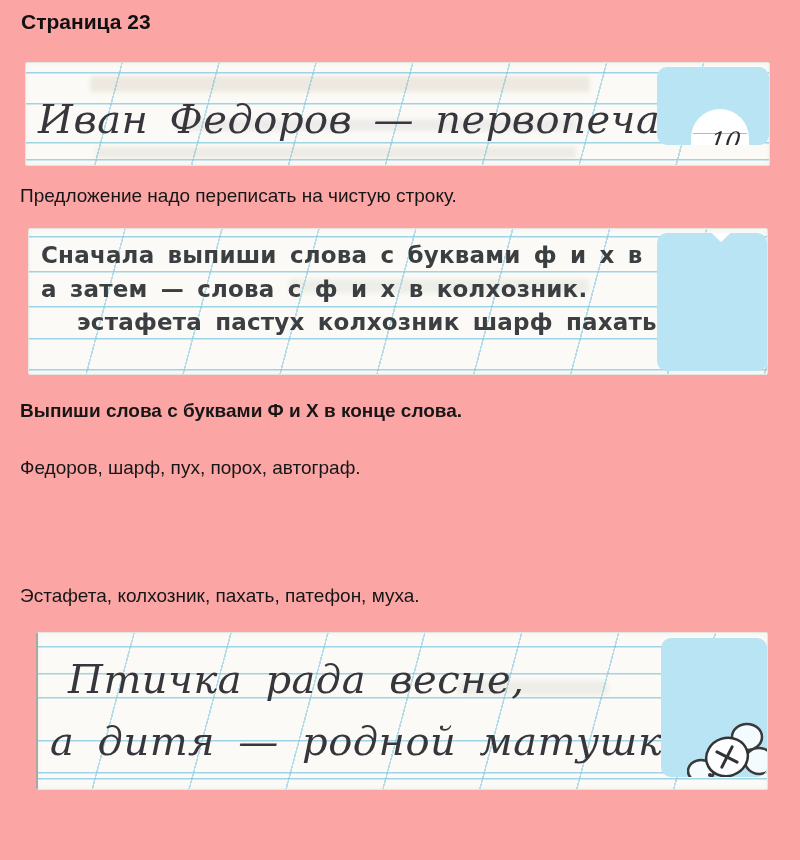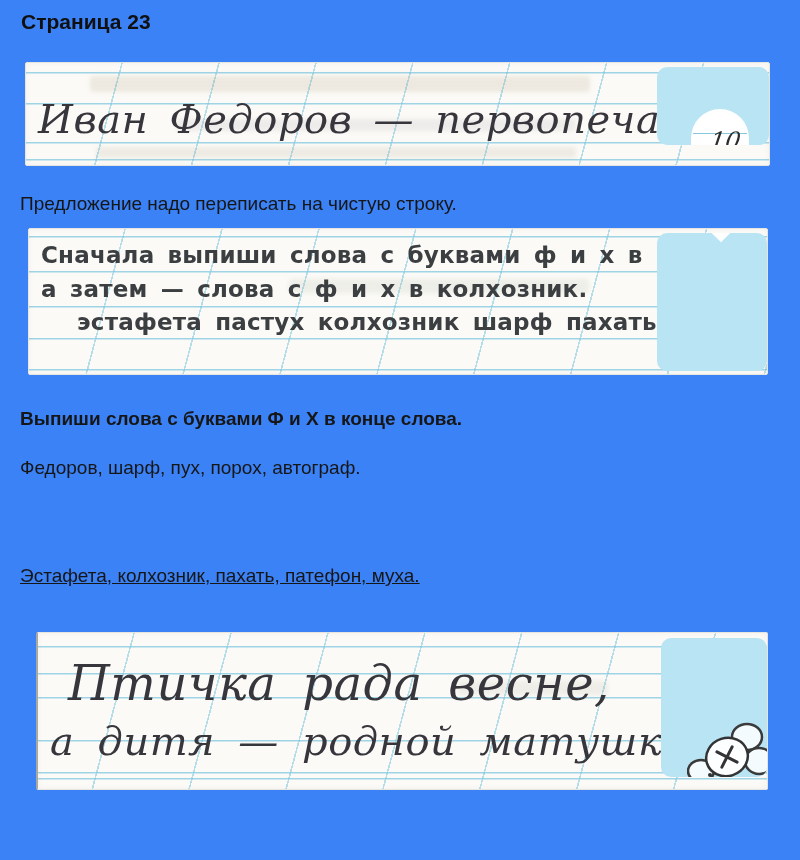--- a/index.html
+++ b/index.html
@@ -6,21 +6,21 @@
     --tab-blue:#b9e4f4;
     --paper:#fbfaf6;
     --rule:#9fd4e6;
     --slant:rgba(125,198,222,.55);
     --ink-cursive:#36363c;
     --ink-print:#3c3f41;
     --body-text:#161616;
   }
   *{margin:0;padding:0;box-sizing:border-box;}
   html,body{background:#ffffff;}
-  .page{position:relative;width:800px;height:860px;background:#3b82f6;overflow:hidden;
+  .page{position:relative;width:800px;height:860px;background:#fca5a5;overflow:hidden;
         font-family:"Liberation Sans",sans-serif;color:var(--body-text);}
   .title{position:absolute;left:21px;top:10px;font-size:21px;font-weight:700;color:#101010;}
 
   
   .scan{position:absolute;}
   .paper{position:absolute;inset:0;background-color:var(--paper);
          border:1px solid #e6e5df;border-radius:2px;overflow:hidden;
          box-shadow:inset 0 0 6px rgba(0,0,0,.04);}
   
   .paper::before{content:"";position:absolute;inset:0;
@@ -41,21 +41,21 @@
       background-image:
       linear-gradient(var(--rule),var(--rule)),linear-gradient(var(--rule),var(--rule)),
       linear-gradient(var(--rule),var(--rule)),linear-gradient(var(--rule),var(--rule)),
       linear-gradient(var(--rule),var(--rule)),linear-gradient(var(--rule),var(--rule));
       background-size:100% 1.5px;background-repeat:no-repeat;
       background-position:0 13px,0 40px,0 64px,0 107px,0 139px,0 145px;}
 
   .cursive{position:absolute;font-family:"DejaVu Serif",serif;font-style:italic;
            color:var(--ink-cursive);white-space:nowrap;line-height:1;letter-spacing:.5px;}
   .c1{left:12px;top:36px;font-size:40px;word-spacing:8px;}
-  .c3a{left:30px;top:26px;font-size:48px;word-spacing:10px;}
+  .c3a{left:30px;top:26px;font-size:40px;word-spacing:10px;}
   .c3b{left:12px;top:88px;font-size:40px;word-spacing:10px;}
 
   .prow{position:absolute;font-family:"DejaVu Sans",sans-serif;font-size:23px;font-weight:600;
         color:var(--ink-print);white-space:nowrap;line-height:1;letter-spacing:.2px;word-spacing:5px;}
   .prow b{font-weight:800;}
 
   .bleed{position:absolute;filter:blur(2px);border-radius:3px;}
 
   
   .tab{position:absolute;background:var(--tab-blue);border-radius:10px;overflow:hidden;}
@@ -87,41 +87,41 @@
       <div class="cursive c1">Иван Федоров — первопечатник.</div>
     </div>
     <div class="tab" style="left:632px;top:5px;width:112px;height:78px;">
       <div class="dome">
         <div class="dome-line"></div>
         <span class="pnum">10</span>
       </div>
     </div>
   </figure>
 
-  <p class="body-text" style="top:192px;text-align:center;">Предложение надо переписать на чистую строку.</p>
+  <p class="body-text" style="top:184px;text-align:center;">Предложение надо переписать на чистую строку.</p>
 
   <figure class="scan" style="left:28px;top:228px;width:740px;height:147px;">
     <div class="paper p2">
       <div class="bleed" style="left:260px;top:50px;width:300px;height:14px;background:rgba(150,160,140,.12);"></div>
       <div class="prow" style="left:12px;top:15px;">
         <span>Сначала выпиши слова с буквами </span><b>ф</b><span> и </span><b>х</b><span> в конце,</span>
       </div>
       <div class="prow" style="left:12px;top:49px;">
         <span>а затем — слова с </span><b>ф</b><span> и </span><b>х</b><span> в колхозник.</span>
       </div>
       <div class="prow" style="left:48px;top:82px;">эстафета пастух колхозник шарф пахать пух</div>
     </div>
     <div class="tab" style="left:629px;top:5px;width:110px;height:138px;">
       <div class="notch"></div>
     </div>
   </figure>
 
-  <p class="body-text bold" style="top:399px;margin-top:8px;">Выпиши слова с буквами Ф и Х в конце слова.</p>
+  <p class="body-text bold" style="top:399px;">Выпиши слова с буквами Ф и Х в конце слова.</p>
   <p class="body-text" style="top:456px;">Федоров, шарф, пух, порох, автограф.</p>
-  <p class="body-text" style="top:564px;text-decoration:underline;">Эстафета, колхозник, пахать, патефон, муха.</p>
+  <p class="body-text" style="top:584px;">Эстафета, колхозник, пахать, патефон, муха.</p>
 
   <figure class="scan" style="left:36px;top:632px;width:732px;height:158px;">
     <div class="paper p3">
       <div class="bleed" style="left:420px;top:48px;width:150px;height:14px;background:rgba(160,150,130,.12);"></div>
       <div class="cursive c3a">Птичка рада весне,</div>
       <div class="cursive c3b">а дитя — родной матушке.</div>
     </div>
     <div class="tab" style="left:625px;top:6px;width:106px;height:139px;">
       <svg class="cartoon" width="84" height="62" viewBox="0 0 84 62">
         <ellipse cx="60" cy="16" rx="15" ry="13" fill="#f4fbff" stroke="#3a3a3a" stroke-width="2.5"></ellipse>

